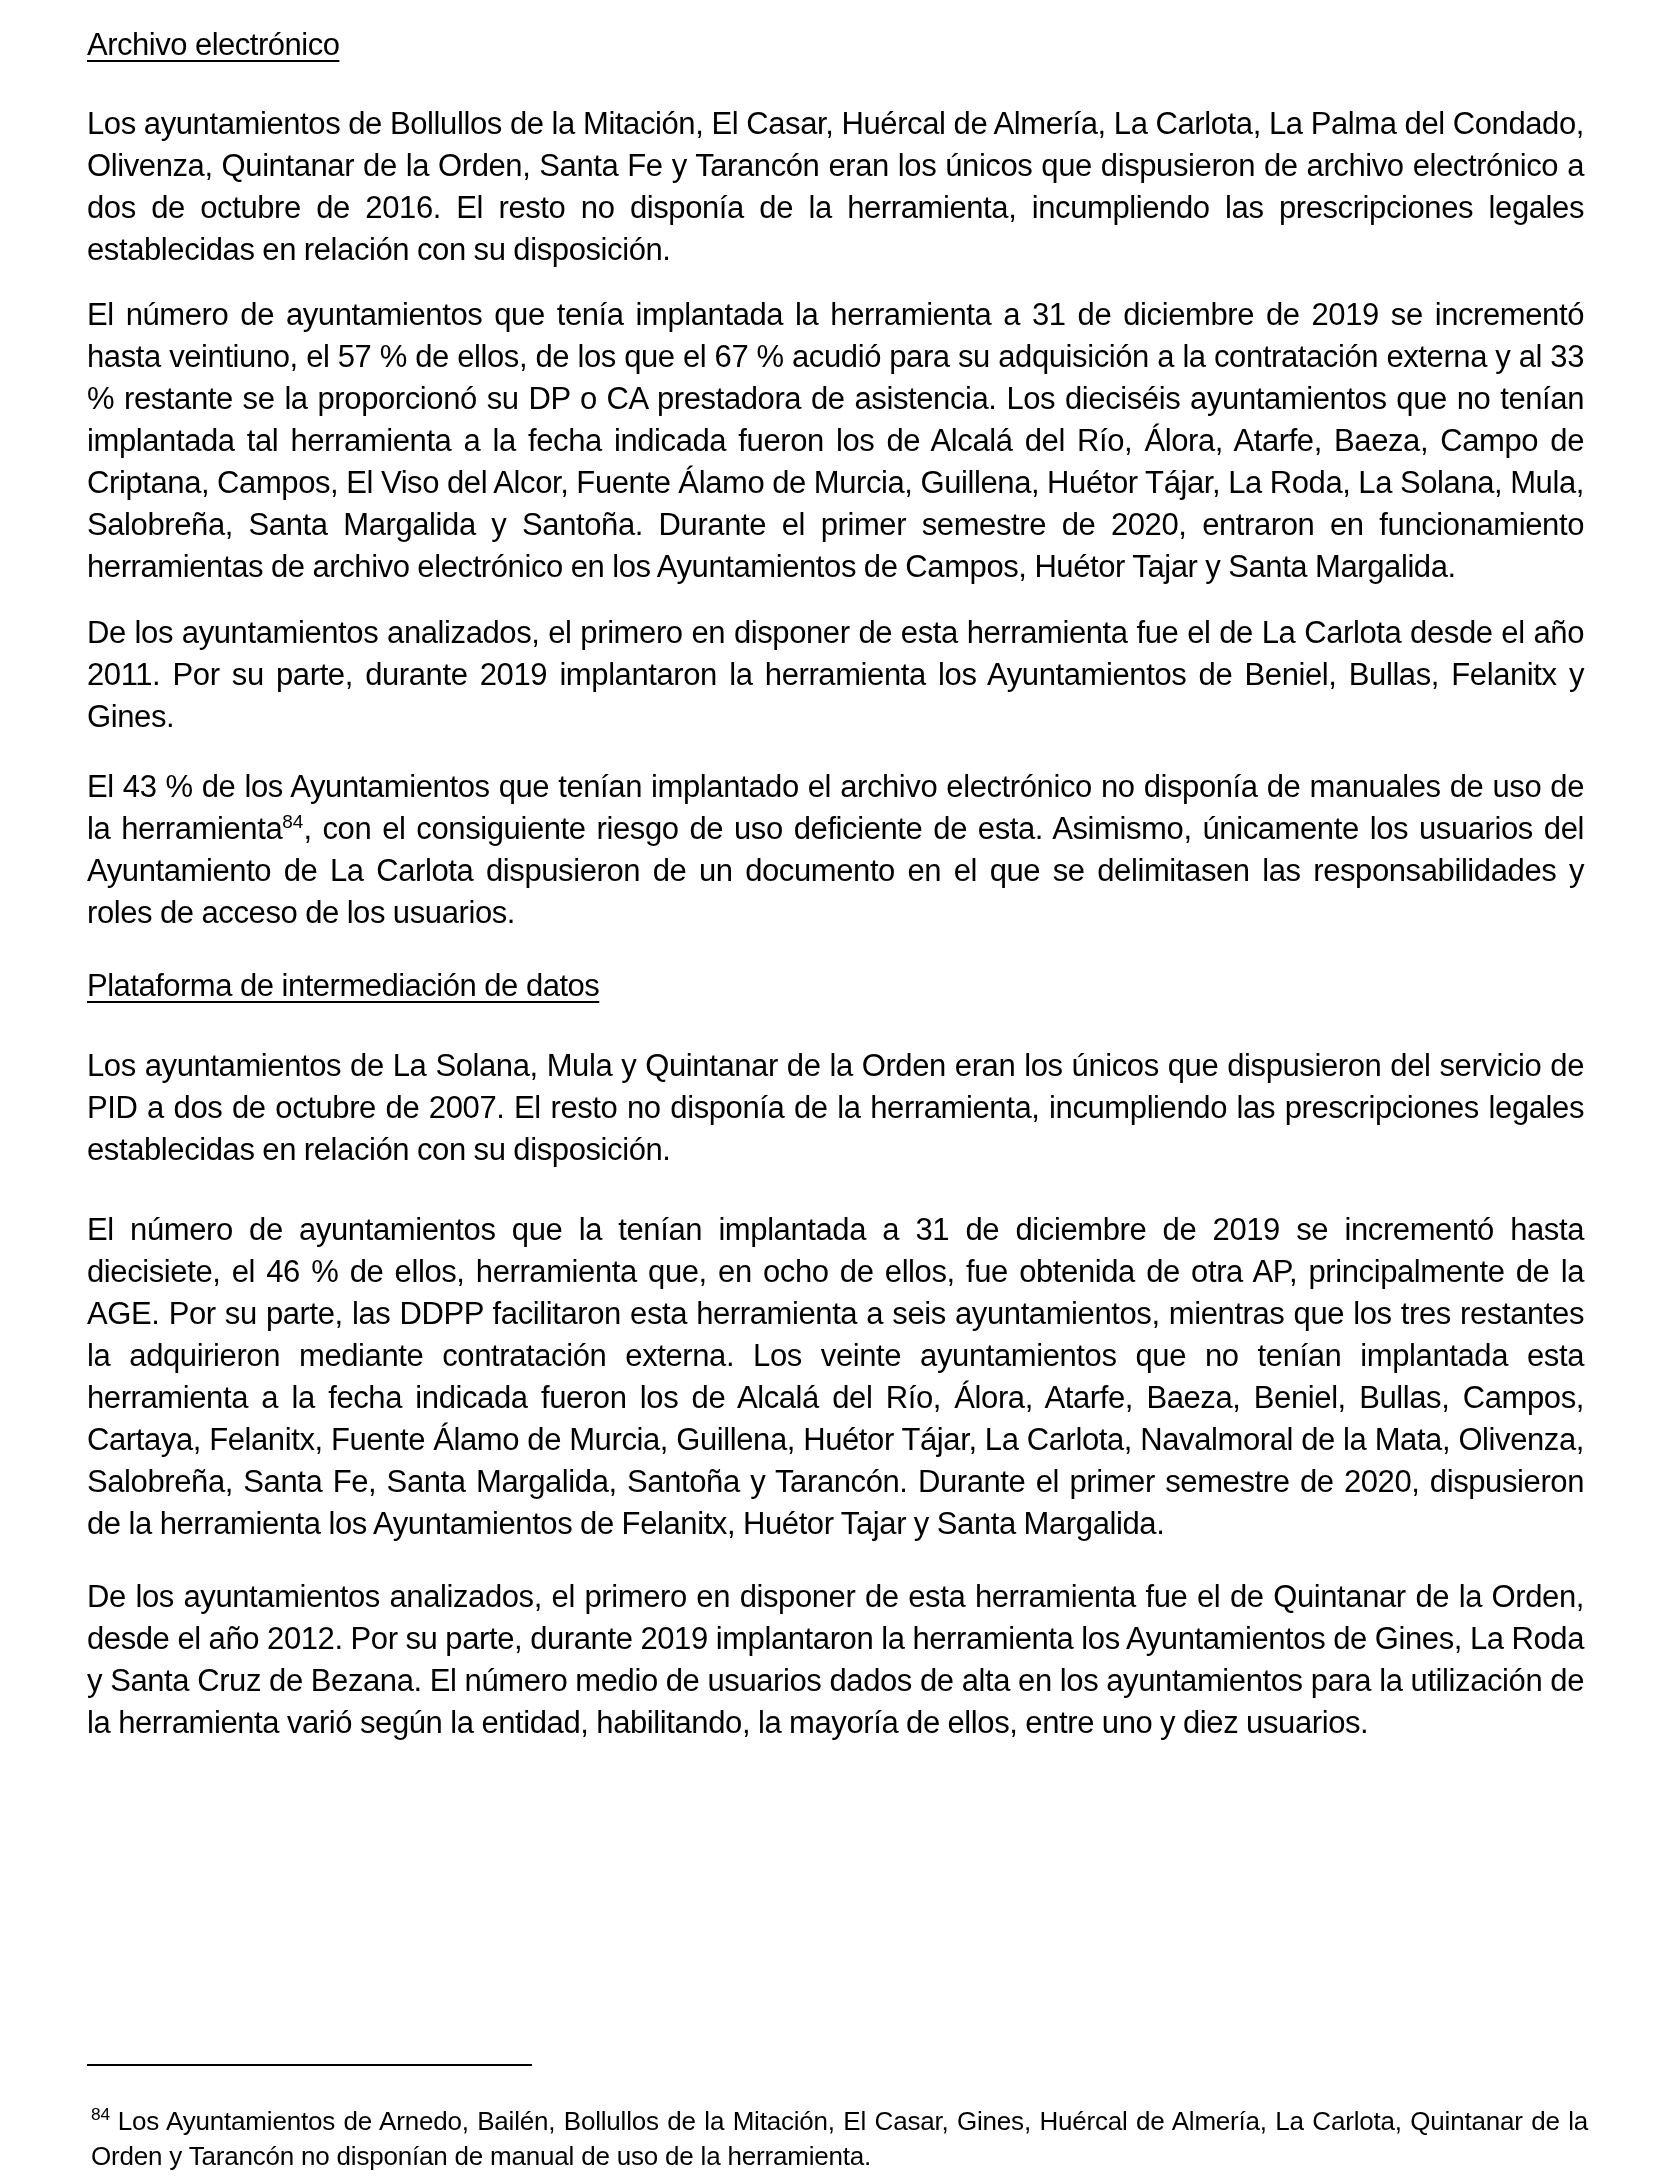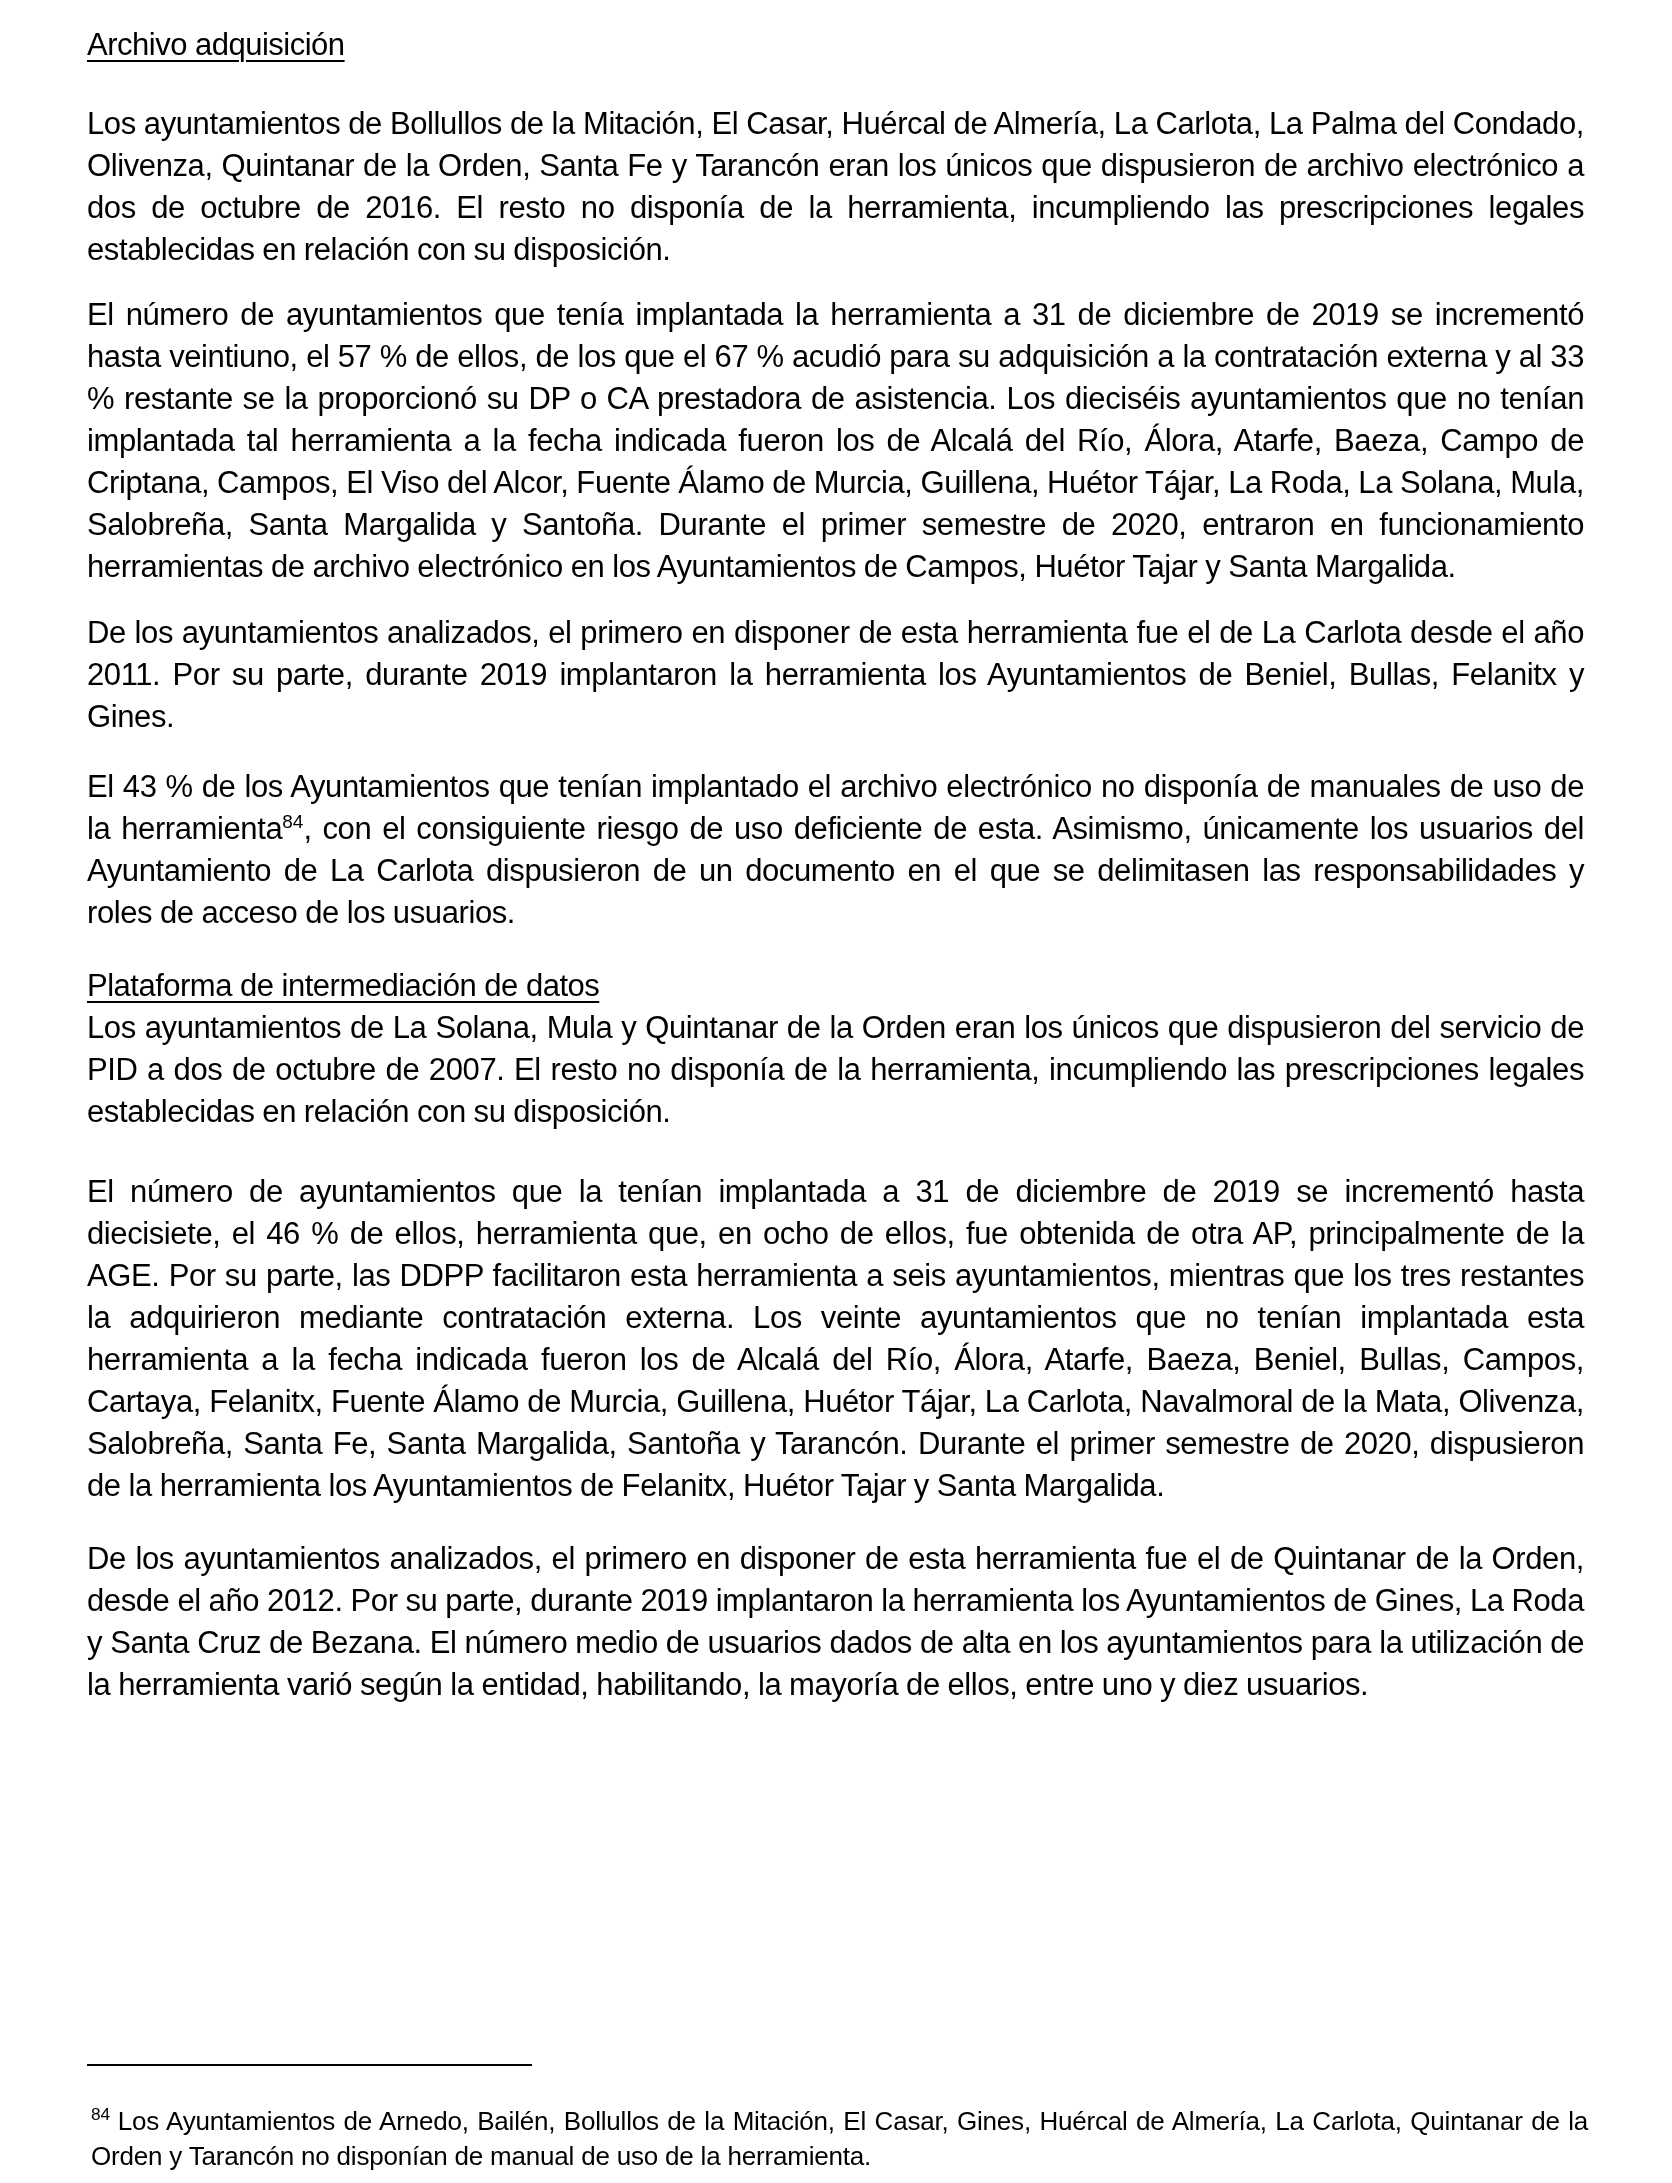--- a/index.html
+++ b/index.html
@@ -55,33 +55,33 @@
     margin: 4px;
     letter-spacing: -0.2px;
   }
   .footnote .fn-num { font-size: 17.3px; vertical-align: super; line-height: 0; margin-right: 7.9px; }
 </style>
 </head>
 <body>
 
 <div class="page">
 
-  <p class="heading" style="margin-bottom:37px;">Archivo adquisición</p>
+  <p class="heading" style="margin-bottom:37px;">Archivo electrónico</p>
 
   <p class="para" style="margin-bottom:23.6px;">Los ayuntamientos de Bollullos de la Mitación, El Casar, Huércal de Almería, La Carlota, La Palma del Condado, Olivenza, Quintanar de la Orden, Santa Fe y Tarancón eran los únicos que dispusieron de archivo electrónico a dos de octubre de 2016. El resto no disponía de la herramienta, incumpliendo las prescripciones legales establecidas en relación con su disposición.</p>
 
   <p class="para" style="margin-bottom:23.6px;">El número de ayuntamientos que tenía implantada la herramienta a 31 de diciembre de 2019 se incrementó hasta veintiuno, el 57 % de ellos, de los que el 67 % acudió para su adquisición a la contratación externa y al 33 % restante se la proporcionó su DP o CA prestadora de asistencia. Los dieciséis ayuntamientos que no tenían implantada tal herramienta a la fecha indicada fueron los de Alcalá del Río, Álora, Atarfe, Baeza, Campo de Criptana, Campos, El Viso del Alcor, Fuente Álamo de Murcia, Guillena, Huétor Tájar, La Roda, La Solana, Mula, Salobreña, Santa Margalida y Santoña. Durante el primer semestre de 2020, entraron en funcionamiento herramientas de archivo electrónico en los Ayuntamientos de Campos, Huétor Tajar y Santa Margalida.</p>
 
   <p class="para" style="margin-bottom:23.6px;">De los ayuntamientos analizados, el primero en disponer de esta herramienta fue el de La Carlota desde el año 2011. Por su parte, durante 2019 implantaron la herramienta los Ayuntamientos de Beniel, Bullas, Felanitx y Gines.</p>
 
   <p class="para" style="margin-bottom:31px;margin-top:28px;">
     <span>El 43 % de los Ayuntamientos que tenían implantado el archivo electrónico no disponía de manuales de uso de la herramienta</span><span class="sup">84</span><span>, con el consiguiente riesgo de uso deficiente de esta. Asimismo, únicamente los usuarios del Ayuntamiento de La Carlota dispusieron de un documento en el que se delimitasen las responsabilidades y roles de acceso de los usuarios.</span>
   </p>
 
-  <p class="heading" style="">Plataforma de intermediación de datos</p>
+  <p class="heading" style="margin-bottom:38px;">Plataforma de intermediación de datos</p>
 
   <p class="para" style="margin-bottom:38px;">Los ayuntamientos de La Solana, Mula y Quintanar de la Orden eran los únicos que dispusieron del servicio de PID a dos de octubre de 2007. El resto no disponía de la herramienta, incumpliendo las prescripciones legales establecidas en relación con su disposición.</p>
 
   <p class="para" style="margin-bottom:31px;">El número de ayuntamientos que la tenían implantada a 31 de diciembre de 2019 se incrementó hasta diecisiete, el 46 % de ellos, herramienta que, en ocho de ellos, fue obtenida de otra AP, principalmente de la AGE. Por su parte, las DDPP facilitaron esta herramienta a seis ayuntamientos, mientras que los tres restantes la adquirieron mediante contratación externa. Los veinte ayuntamientos que no tenían implantada esta herramienta a la fecha indicada fueron los de Alcalá del Río, Álora, Atarfe, Baeza, Beniel, Bullas, Campos, Cartaya, Felanitx, Fuente Álamo de Murcia, Guillena, Huétor Tájar, La Carlota, Navalmoral de la Mata, Olivenza, Salobreña, Santa Fe, Santa Margalida, Santoña y Tarancón. Durante el primer semestre de 2020, dispusieron de la herramienta los Ayuntamientos de Felanitx, Huétor Tajar y Santa Margalida.</p>
 
   <p class="para">De los ayuntamientos analizados, el primero en disponer de esta herramienta fue el de Quintanar de la Orden, desde el año 2012. Por su parte, durante 2019 implantaron la herramienta los Ayuntamientos de Gines, La Roda y Santa Cruz de Bezana. El número medio de usuarios dados de alta en los ayuntamientos para la utilización de la herramienta varió según la entidad, habilitando, la mayoría de ellos, entre uno y diez usuarios.</p>
 
 </div>
 
 <div class="footnote-rule"></div>

